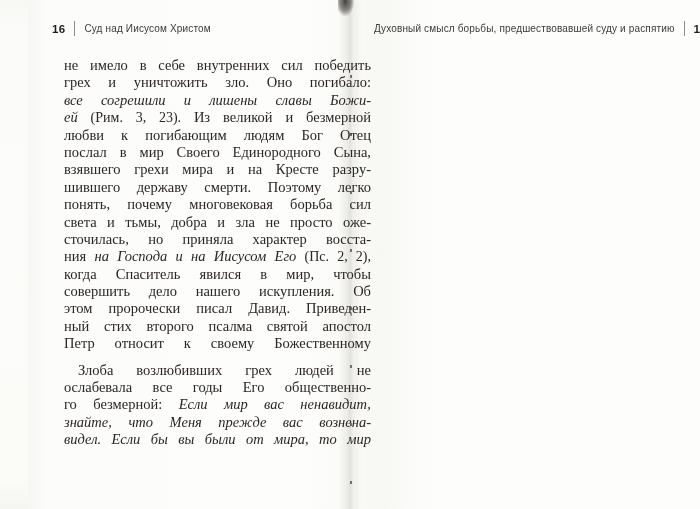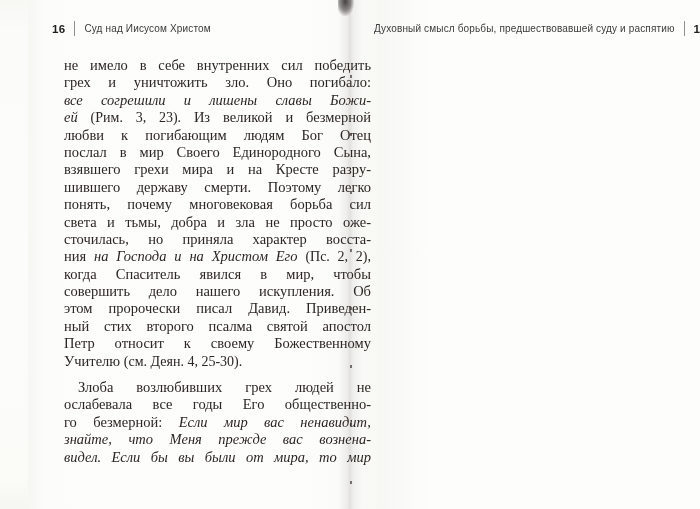--- a/index.html
+++ b/index.html
@@ -69,27 +69,26 @@
         <div class="tline"><span class="seg-n">грех и уничтожить зло. Оно погибало:</span></div>
         <div class="tline"><span class="seg-i">все согрешили и лишены славы Божи-</span></div>
         <div class="tline"><span class="seg-i">ей </span><span class="seg-s">(Рим. 3, 23). </span><span class="seg-n">Из великой и безмерной</span></div>
         <div class="tline"><span class="seg-n">любви к погибающим людям Бог Отец</span></div>
         <div class="tline"><span class="seg-n">послал в мир Своего Единородного Сына,</span></div>
         <div class="tline"><span class="seg-n">взявшего грехи мира и на Кресте разру-</span></div>
         <div class="tline"><span class="seg-n">шившего державу смерти. Поэтому легко</span></div>
         <div class="tline"><span class="seg-n">понять, почему многовековая борьба сил</span></div>
         <div class="tline"><span class="seg-n">света и тьмы, добра и зла не просто оже-</span></div>
         <div class="tline"><span class="seg-n">сточилась, но приняла характер восста-</span></div>
-        <div class="tline"><span class="seg-n">ния </span><span class="seg-i">на Господа и на Христом Его </span><span class="seg-s">(Пс. 2, 2),</span></div>
+        <div class="tline"><span class="seg-n">ния </span><span class="seg-i">на Господа и на Иисусом Его </span><span class="seg-s">(Пс. 2, 2),</span></div>
         <div class="tline"><span class="seg-n">когда Спаситель явился в мир, чтобы</span></div>
         <div class="tline"><span class="seg-n">совершить дело нашего искупления. Об</span></div>
         <div class="tline"><span class="seg-n">этом пророчески писал Давид. Приведен-</span></div>
         <div class="tline"><span class="seg-n">ный стих второго псалма святой апостол</span></div>
         <div class="tline"><span class="seg-n">Петр относит к своему Божественному</span></div>
-        <div class="tline pend"><span class="seg-n">Учителю </span><span class="seg-s">(см. Деян. 4, 25-30).</span></div>
         <div class="tline pstart"><span class="seg-n">Злоба возлюбивших грех людей не</span></div>
         <div class="tline"><span class="seg-n">ослабевала все годы Его общественно-</span></div>
         <div class="tline"><span class="seg-n">го безмерной: </span><span class="seg-i">Если мир вас ненавидит,</span></div>
         <div class="tline"><span class="seg-i">знайте, что Меня прежде вас вознена-</span></div>
         <div class="tline"><span class="seg-i">видел. Если бы вы были от мира, то мир</span></div>
       </div>
   </div>
 
   <div class="page page-right">
     <div class="pheader right">

